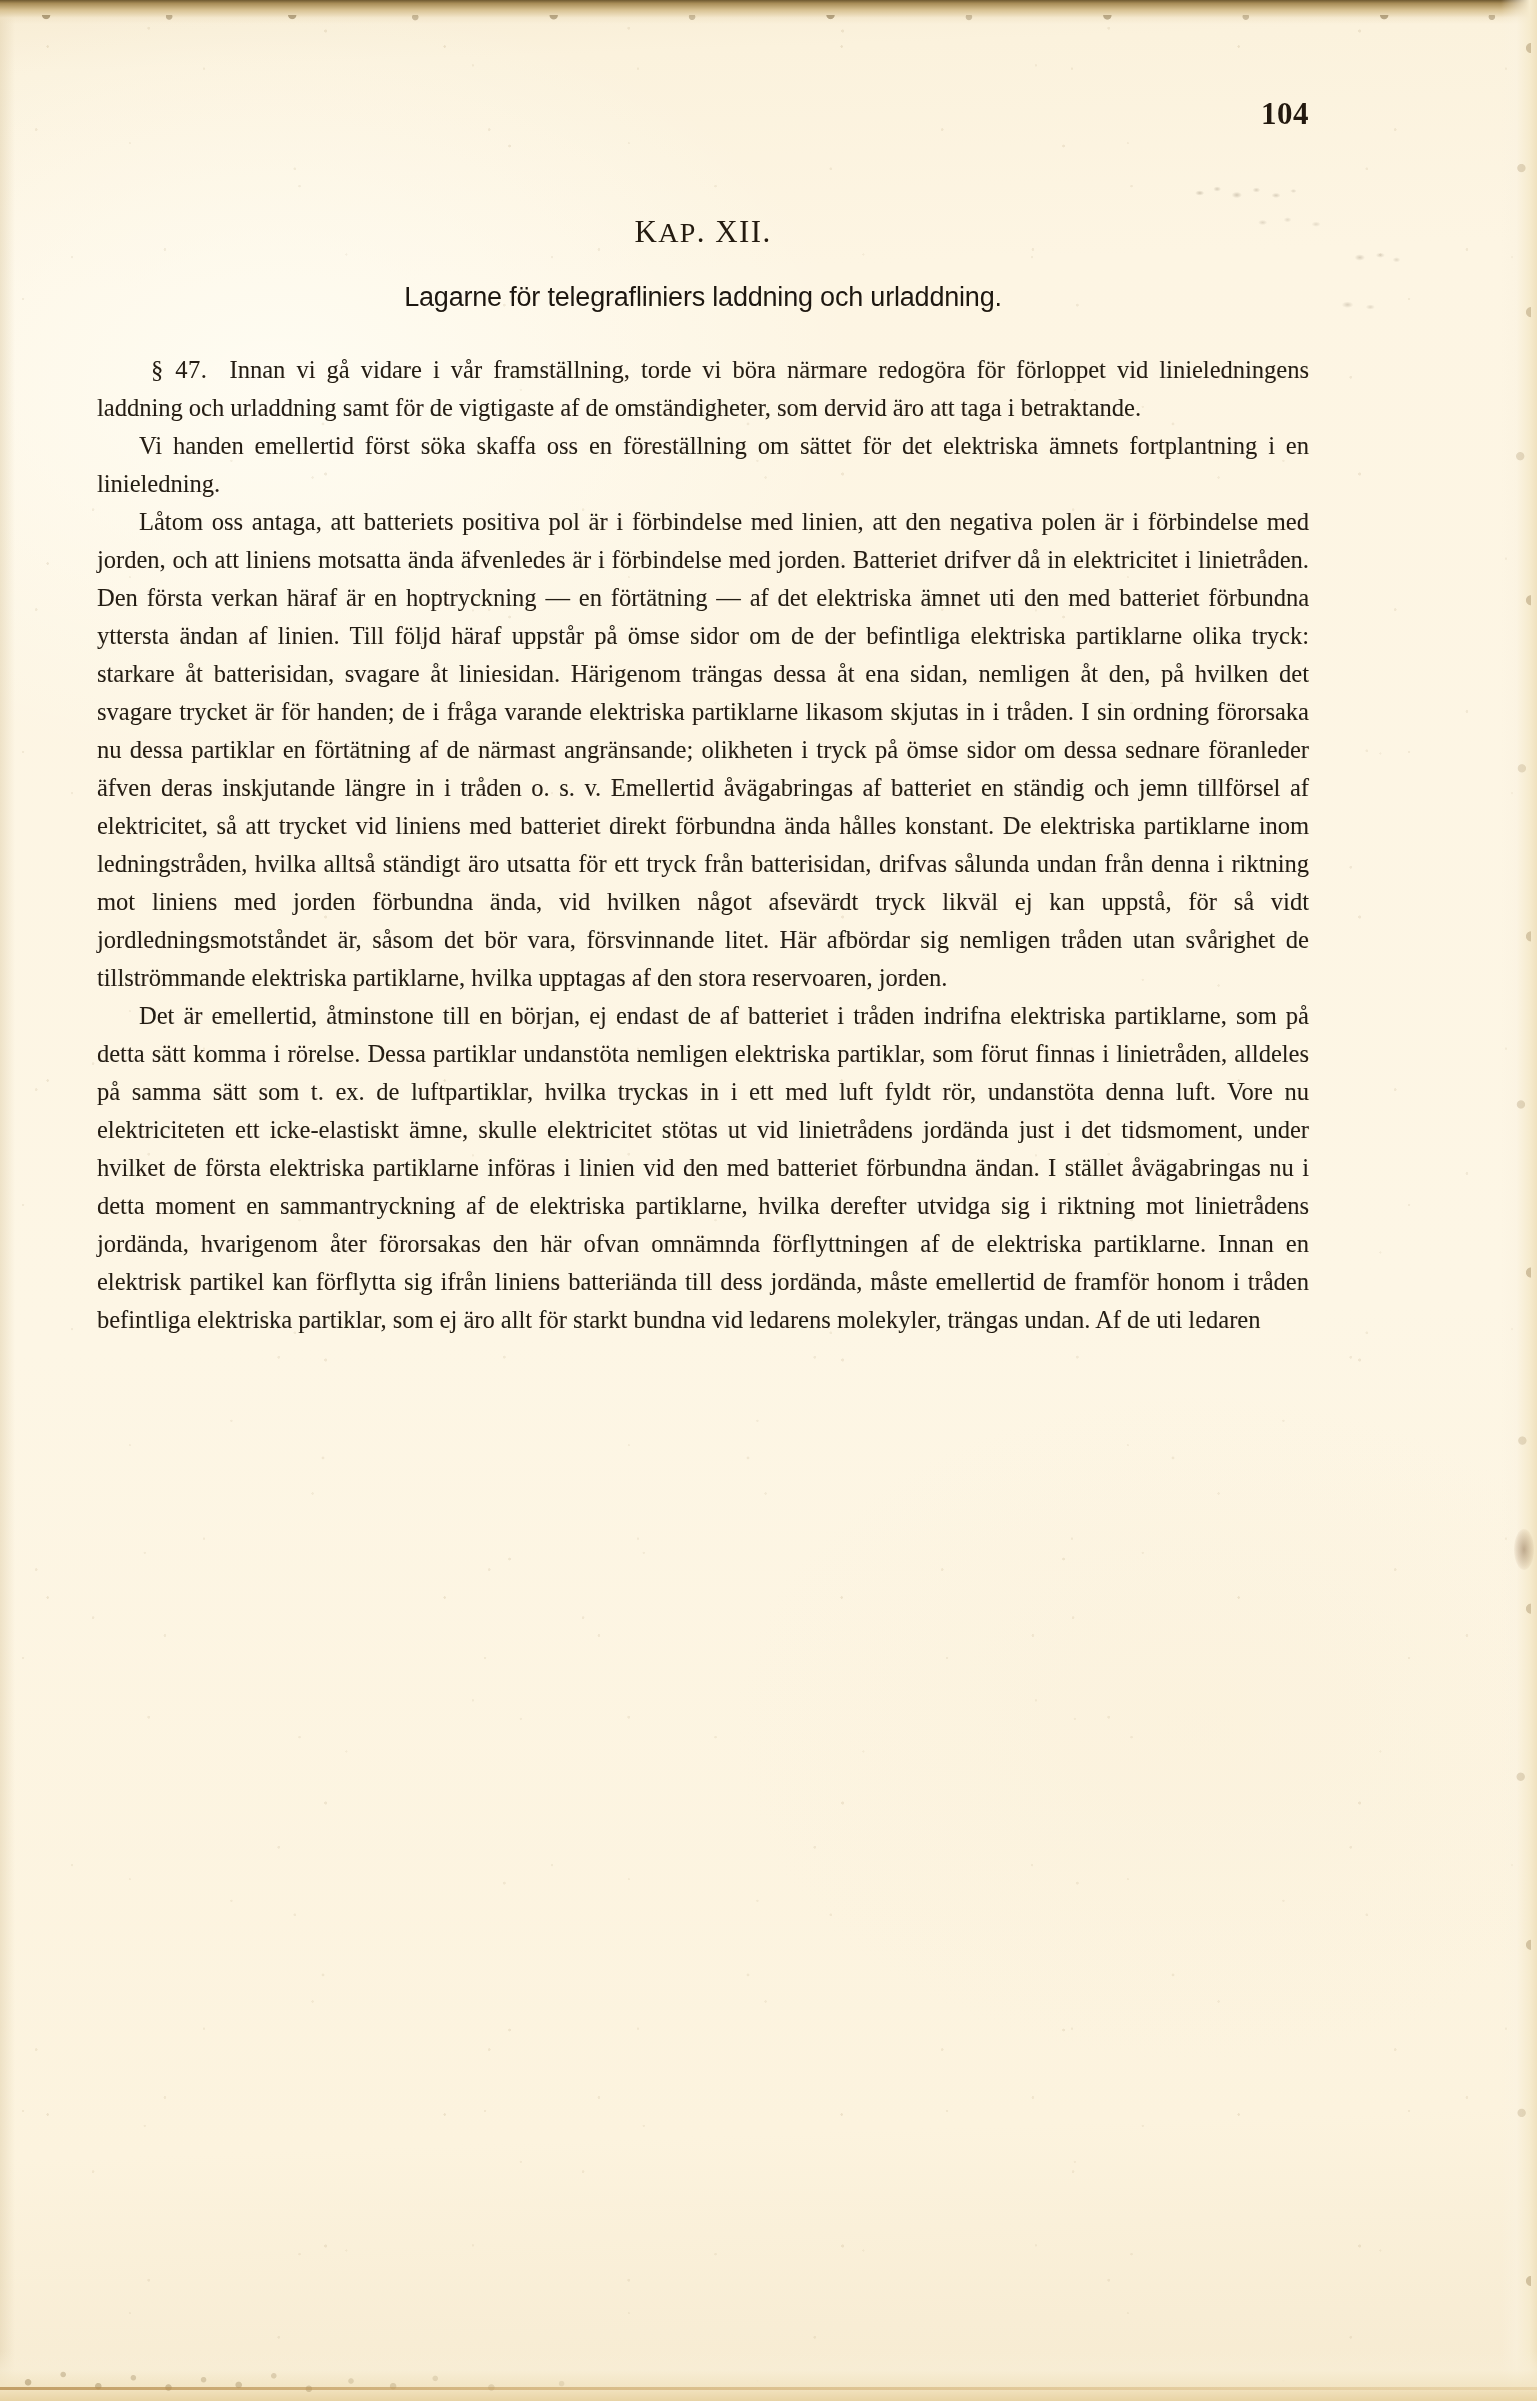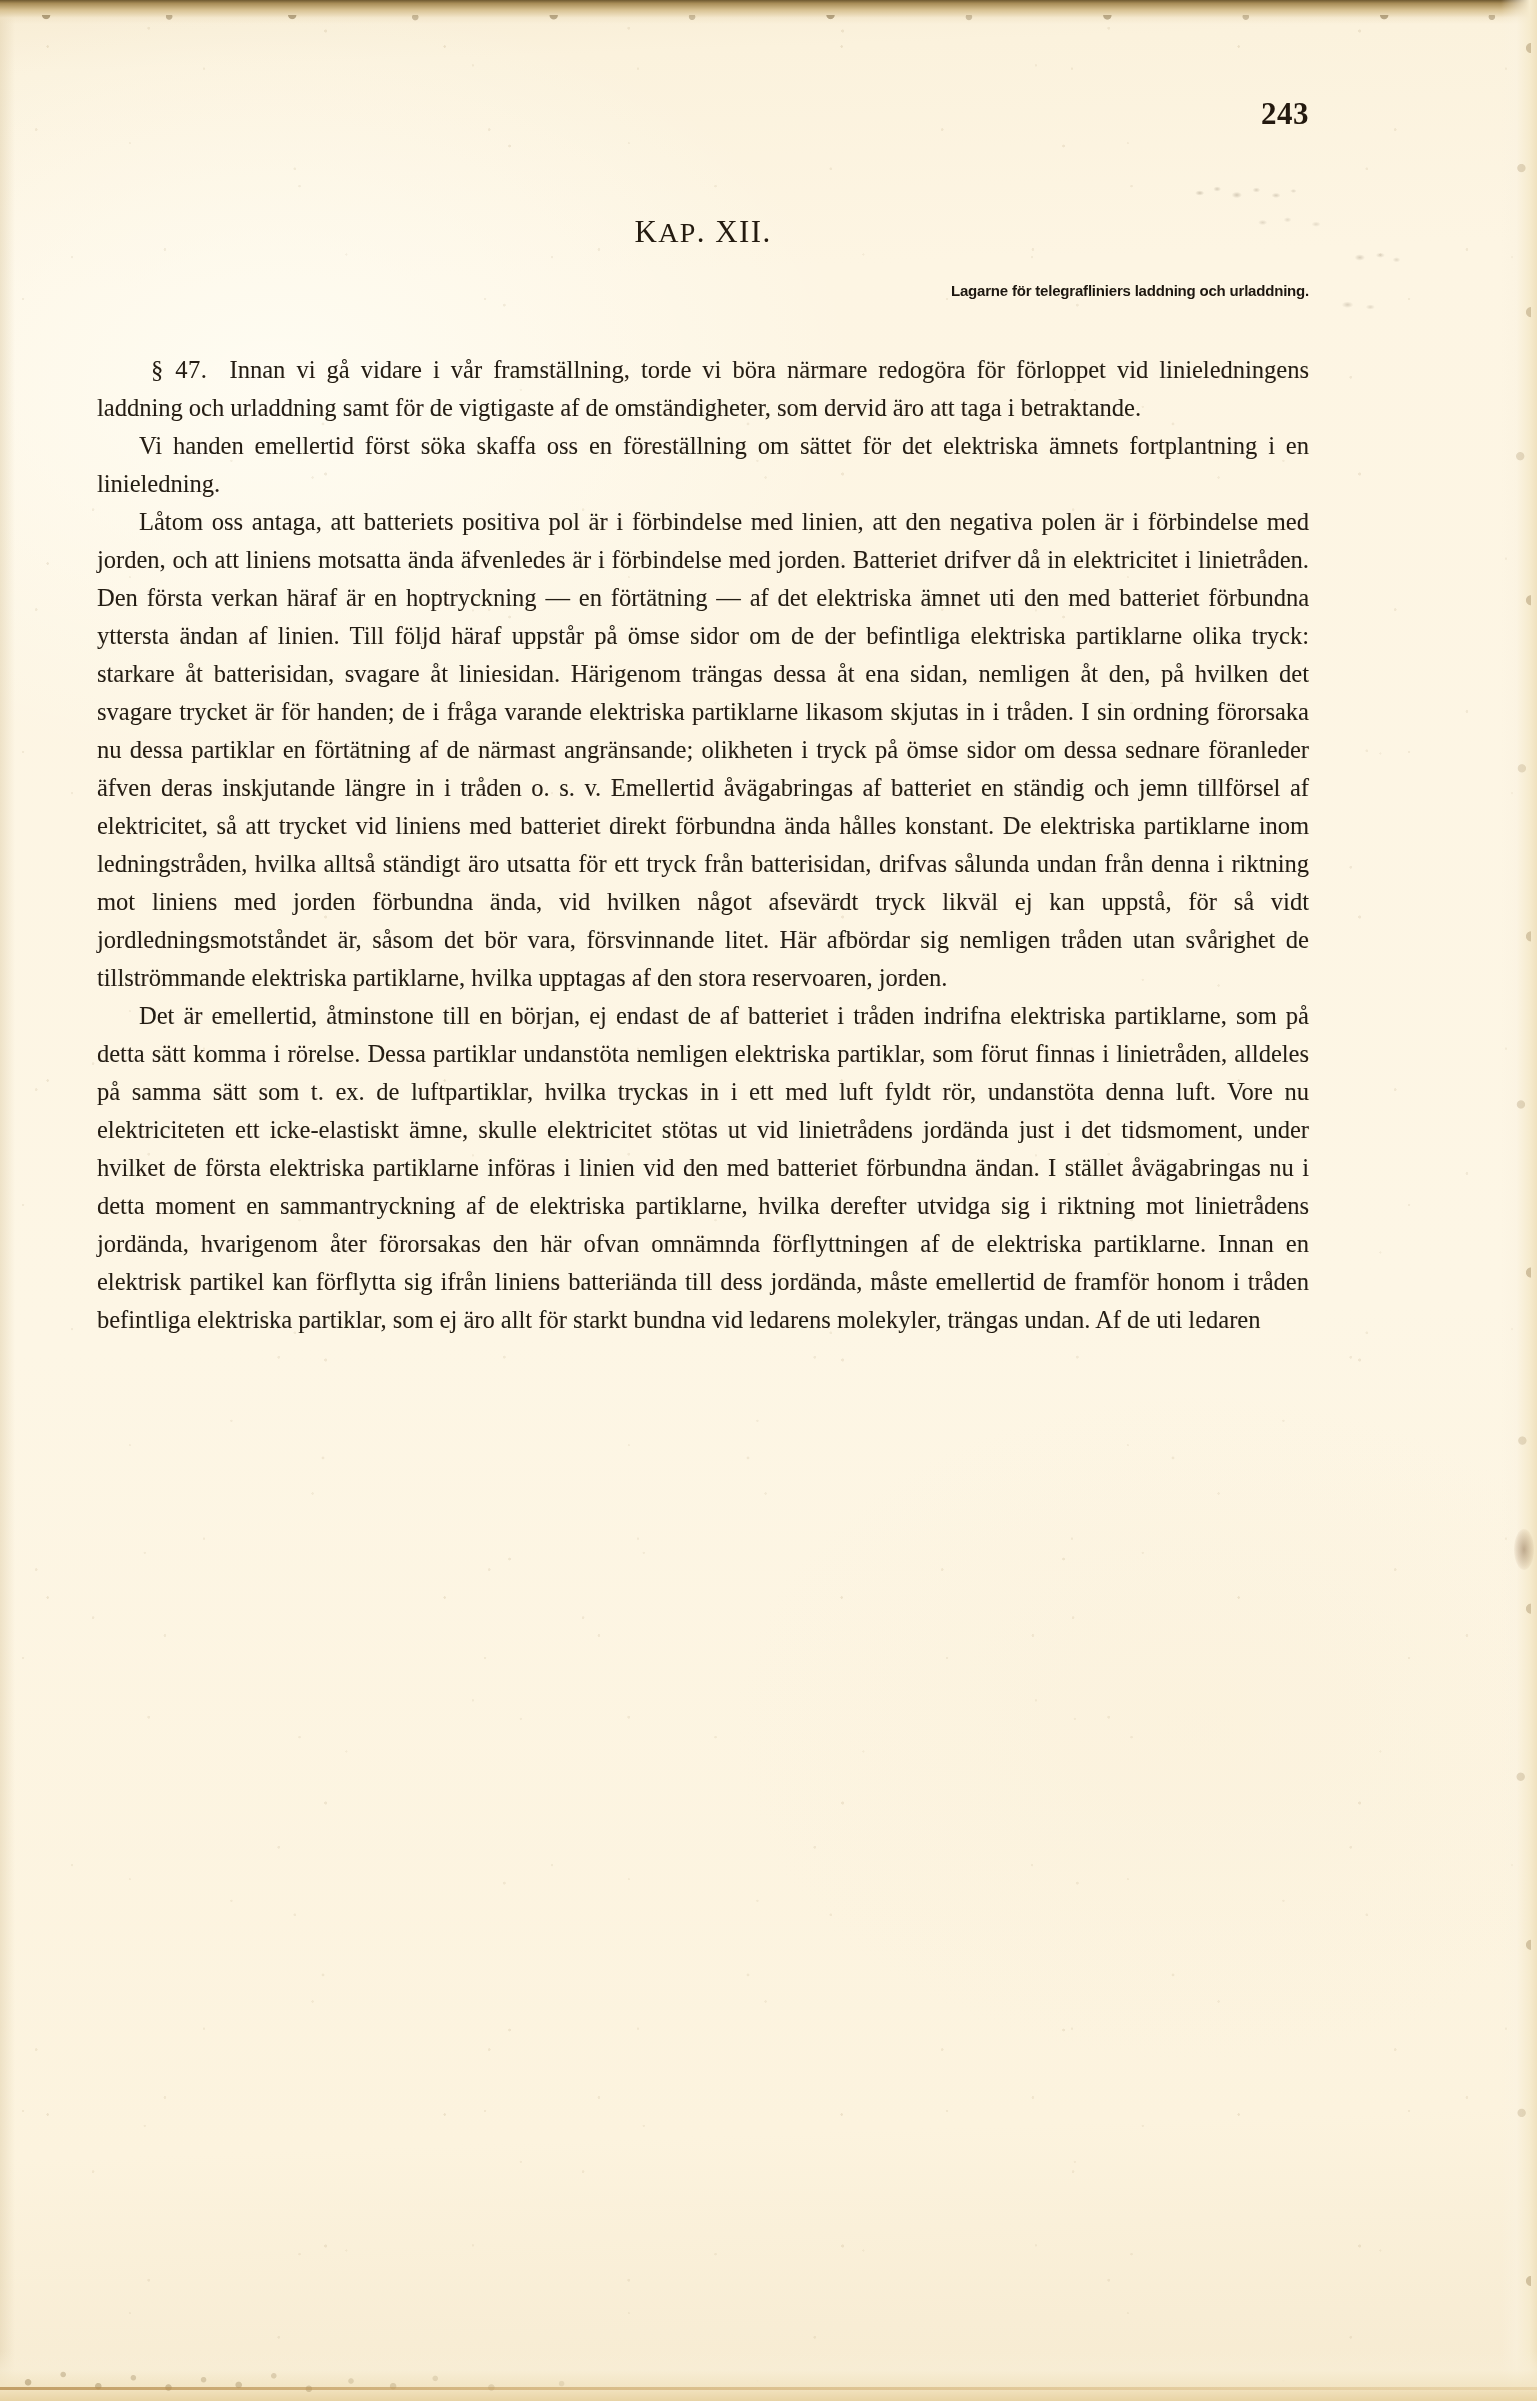--- a/index.html
+++ b/index.html
@@ -190,24 +190,24 @@
     letter-spacing: 1.4px;
     color: #241b10;
   }
   .chapter .sc { font-size: 28px; }
 
   .subtitle {
     position: absolute;
     top: 282px;
     left: 0;
     width: 100%;
-    text-align: right;
+    text-align: center;
     font-family: "Liberation Sans", "DejaVu Sans", sans-serif;
-    font-size: 15px;
-    font-weight: 700;
+    font-size: 27px;
+    font-weight: 400;
     letter-spacing: -0.2px;
     color: #1d1710;
   }
 
   .body {
     position: absolute;
     top: 351px;
     left: 0;
     width: 1212px;
   }
@@ -284,21 +284,21 @@
   <div class="edge-top-fray"></div>
   <div class="edge-right"></div>
   <div class="edge-right-fray"></div>
   <div class="edge-bottom"></div>
   <div class="edge-bottom-fox"></div>
   <div class="edge-bottom-line"></div>
   <div class="smudge-right"></div>
 
   <div class="content">
 
-    <div class="folio">243</div>
+    <div class="folio">104</div>
 
     <div class="ghost-a"></div>
     <div class="ghost-d"></div>
     <div class="ghost-b"></div>
     <div class="ghost-c"></div>
 
     <div class="chapter"><span>K</span><span class="sc">AP</span><span>. XII.</span></div>
 
     <div class="subtitle">Lagarne för telegrafliniers laddning och urladdning.</div>
 

